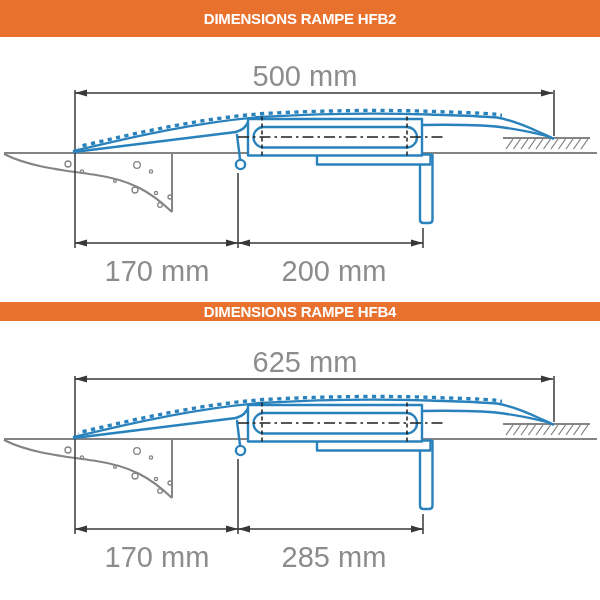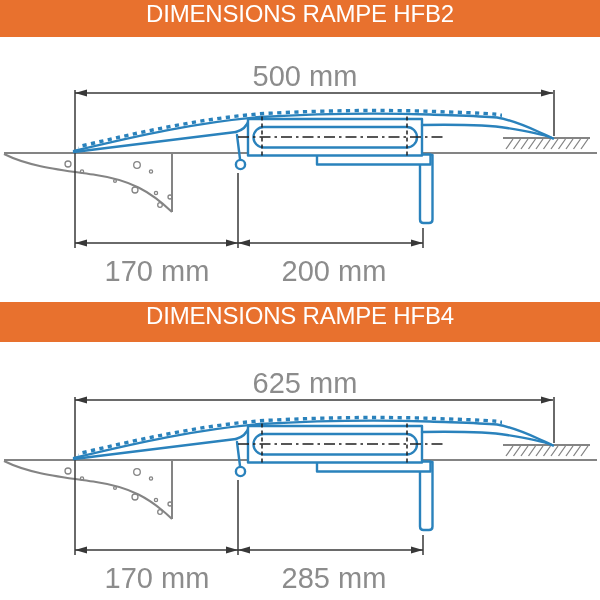--- a/index.html
+++ b/index.html
@@ -10,24 +10,24 @@
     --gray:#848484;
   }
   *{box-sizing:border-box}
   html,body{margin:0;padding:0}
   body{
     width:600px;height:600px;overflow:hidden;background:#fff;
     font-family:"Liberation Sans",sans-serif;
   }
   .banner{
     height:37px;background:var(--banner-orange);color:#fff;
-    display:flex;align-items:flex-start;justify-content:center;
-    font-size:24px;font-weight:400;letter-spacing:-0.2px;
+    display:flex;align-items:center;justify-content:center;
+    font-size:15px;font-weight:700;letter-spacing:-0.2px;
   }
-  .banner.second{margin-top:4px;height:40px}
+  .banner.second{margin-top:4px;height:19px}
   svg.diagram{display:block;margin-top:3px}
   svg.diagram.second{margin-top:5px}
   .dim-label{font-family:"Liberation Sans",sans-serif;font-size:29px;fill:var(--label)}
   .blue{stroke:var(--ramp-blue);fill:none;stroke-width:2.4;stroke-linecap:round}
   .blue-fill{stroke:var(--ramp-blue);fill:#fff;stroke-width:2.4;stroke-linejoin:round}
   .teeth{stroke:var(--ramp-blue);fill:none;stroke-width:3.4;stroke-dasharray:4.2 4.4}
   .gray{stroke:var(--gray);fill:none;stroke-width:2}
   .gray-thin{stroke:var(--gray);fill:none;stroke-width:1.3}
   .dimline{stroke:var(--dim);fill:none;stroke-width:1.5}
   .arrow{fill:var(--dim);stroke:none}

